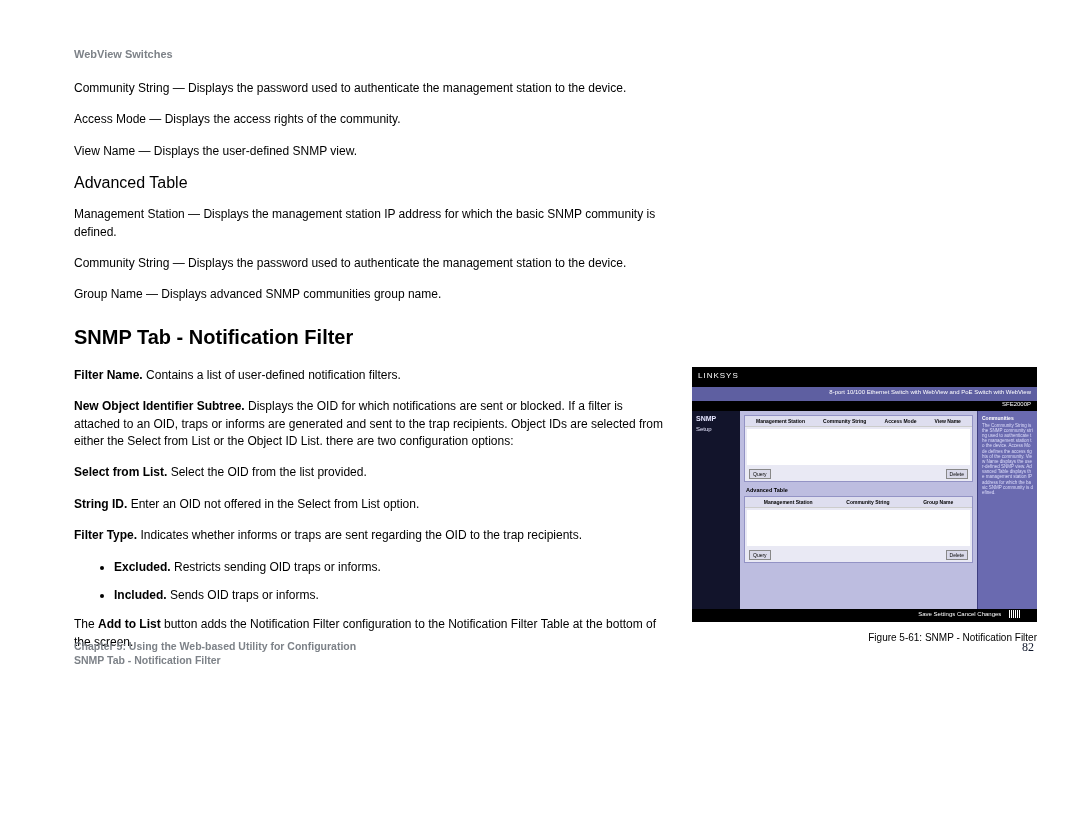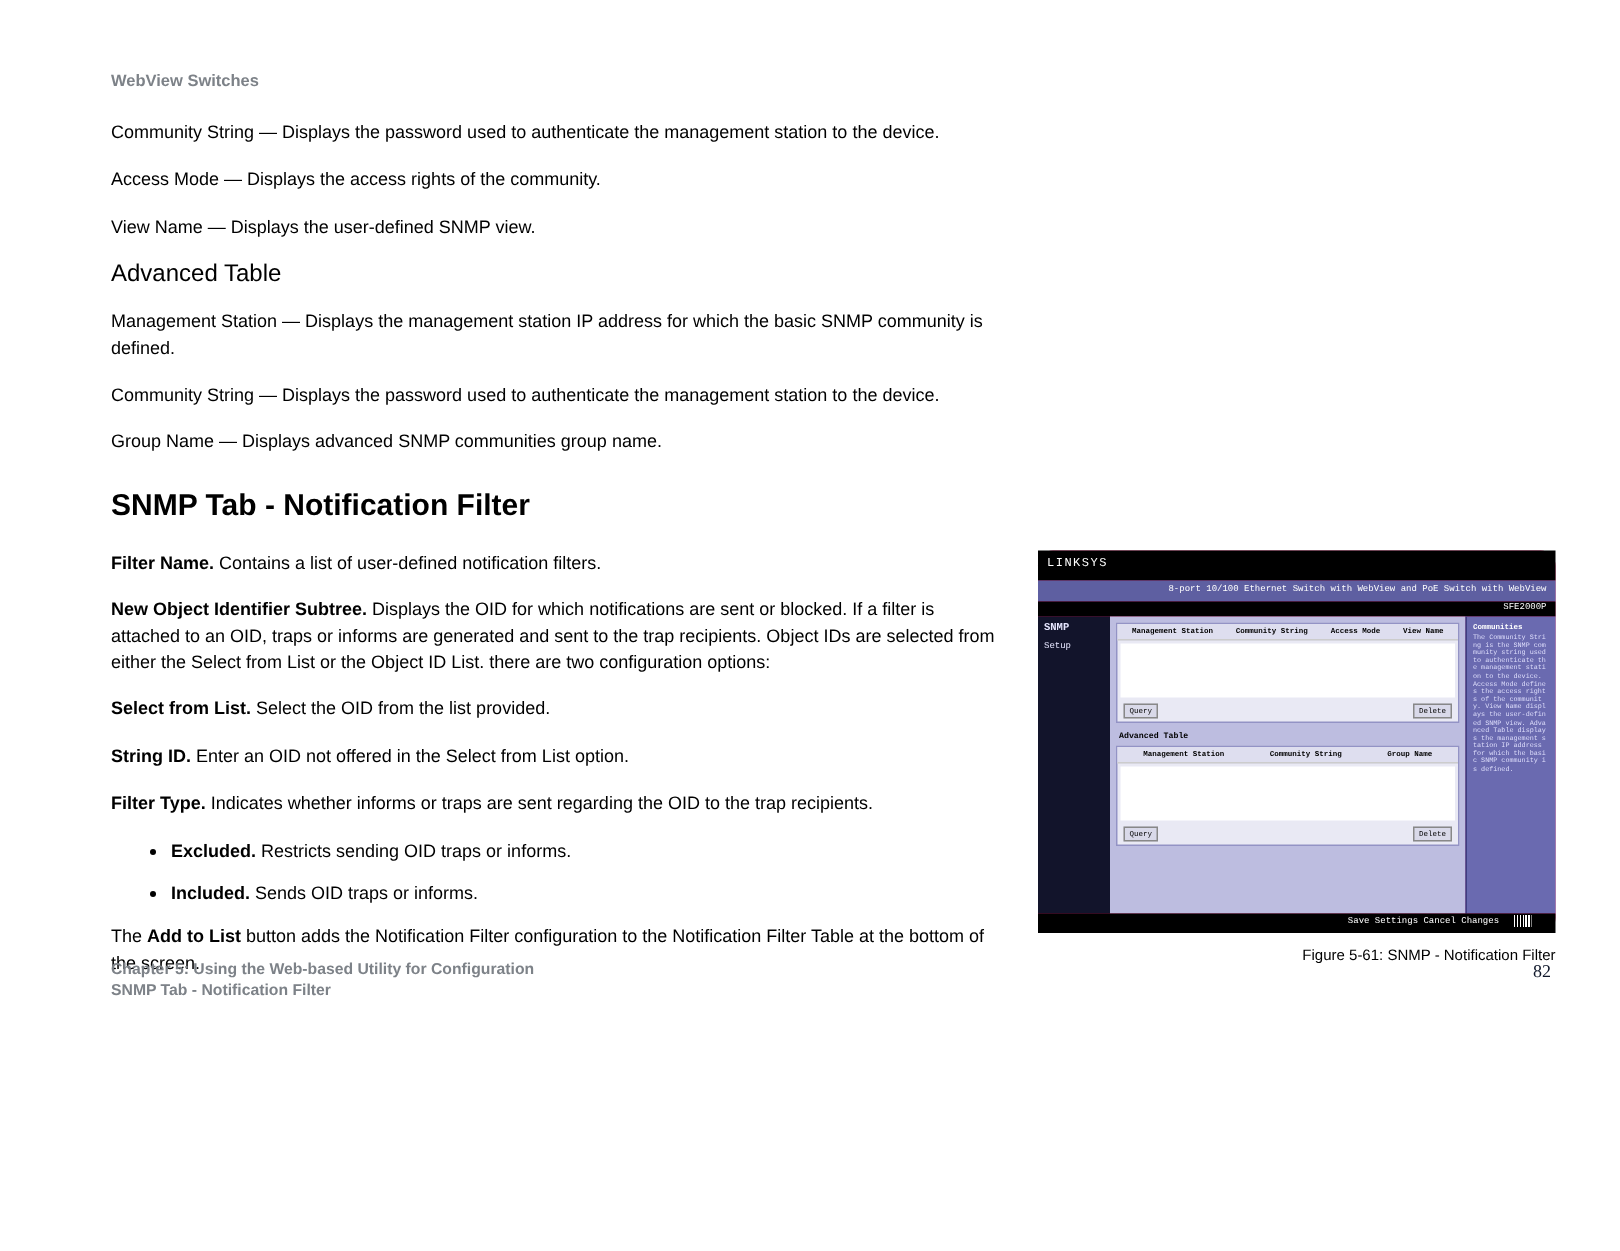--- a/index.html
+++ b/index.html
@@ -72,25 +72,24 @@
   }
   ul.bullets li {
     font-size: 12px;
     line-height: 1.5;
     margin-bottom: 10px;
   }
   
   .shot {
     width: 345px;
     height: 255px;
-    background: #be185d;
+    background: #fde047;
     box-sizing: border-box;
     position: relative;
-    font-family: Liberation Mono, monospace;
-    border-radius: 10px;
+    font-family: Liberation Sans, sans-serif;
   }
   .shot-topbar {
     height: 20px;
     background: #000;
     color: #fff;
     font-size: 8px;
     letter-spacing: 1px;
     padding: 4px 6px 0 6px;
     box-sizing: border-box;
   }

